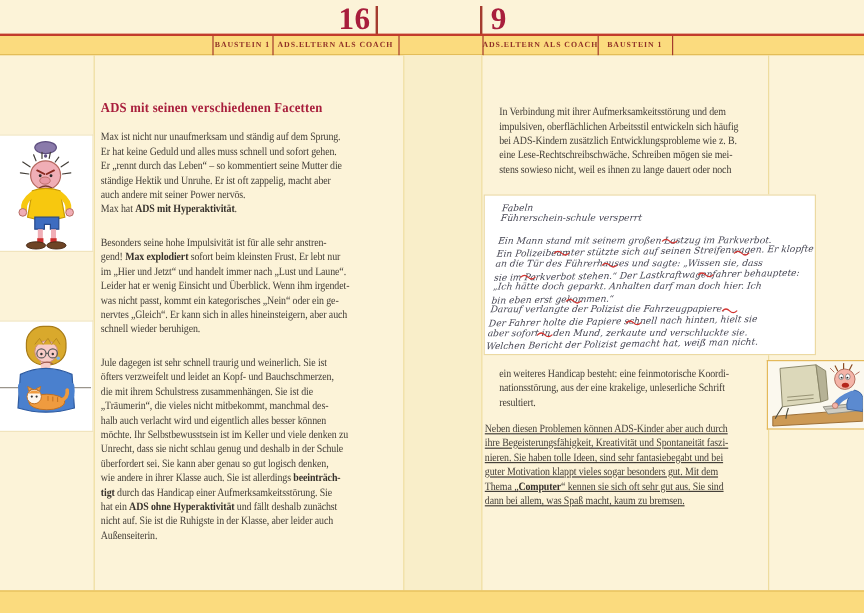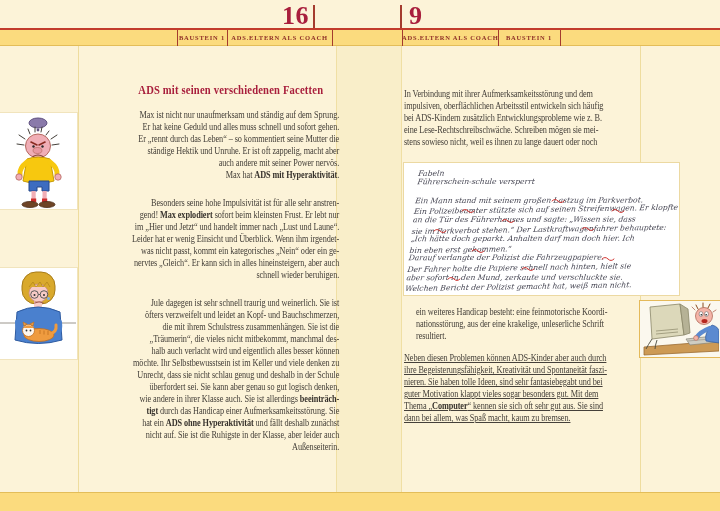--- a/index.html
+++ b/index.html
@@ -48,22 +48,22 @@
     font-size:11.5px; font-weight:bold; color:#a81e3c;
     letter-spacing:.2px; margin-bottom:13px; transform:scaleX(.92); transform-origin:0 0;
     white-space:nowrap;
   }
   .para {
     font-size:9.4px; line-height:12px; letter-spacing:-.1px;
     white-space:pre-line; transform:scaleX(.88); transform-origin:0 0;
     width:290px; margin-bottom:16px; color:#45403a;
   }
   .para b { font-weight:bold; color:#37322c; }
-  #left-text  { left:84px;  top:84px; width:260px;text-align:right; }
-  #right-p1 { left:404px; top:88px; }
+  #left-text  { left:84px;  top:84px; width:260px; }
+  #right-p1 { left:416px; top:88px; }
   #right-p2 { left:416px; top:306px; }
   #right-p3 { left:404px; top:352px;text-decoration:underline; }
   #right-p1 .para, #right-p2 .para, #right-p3 .para { margin-bottom:0; }
 
   
   .hw-box {
     position:absolute; left:403px; top:162px; width:277px; height:134px;
     background:#ffffff; border:1px solid #ecd9a2;
     overflow:hidden;
   }

